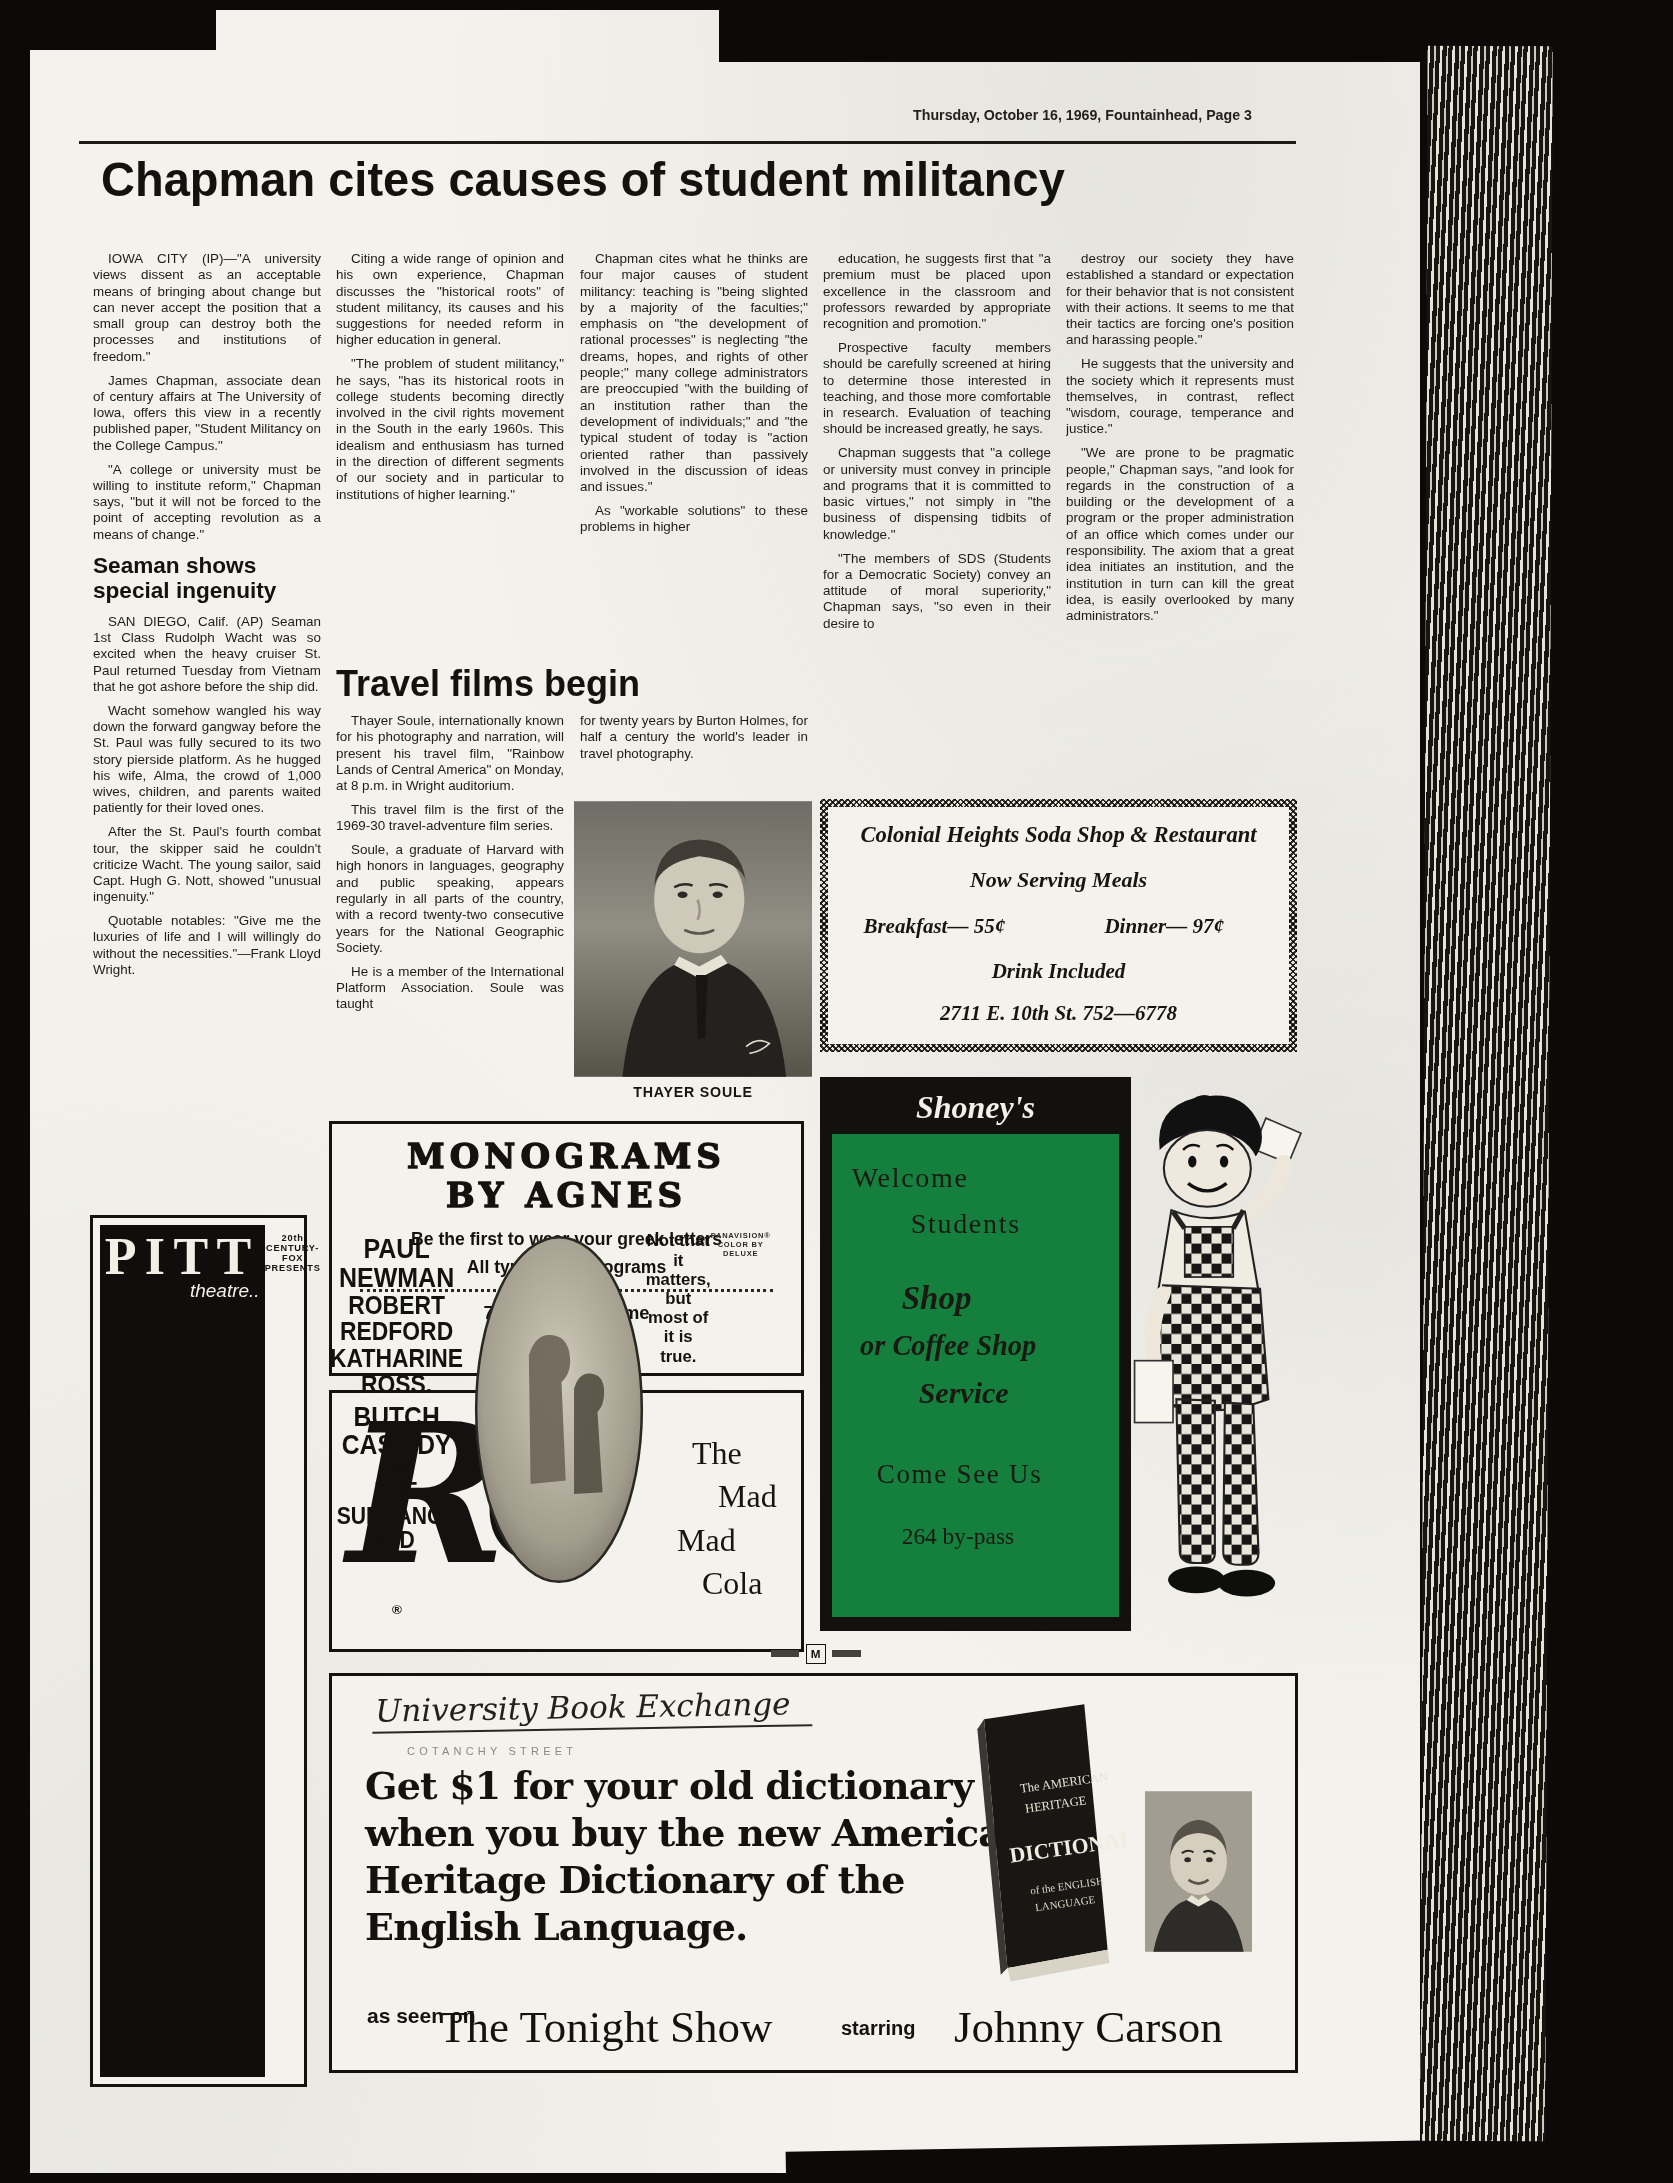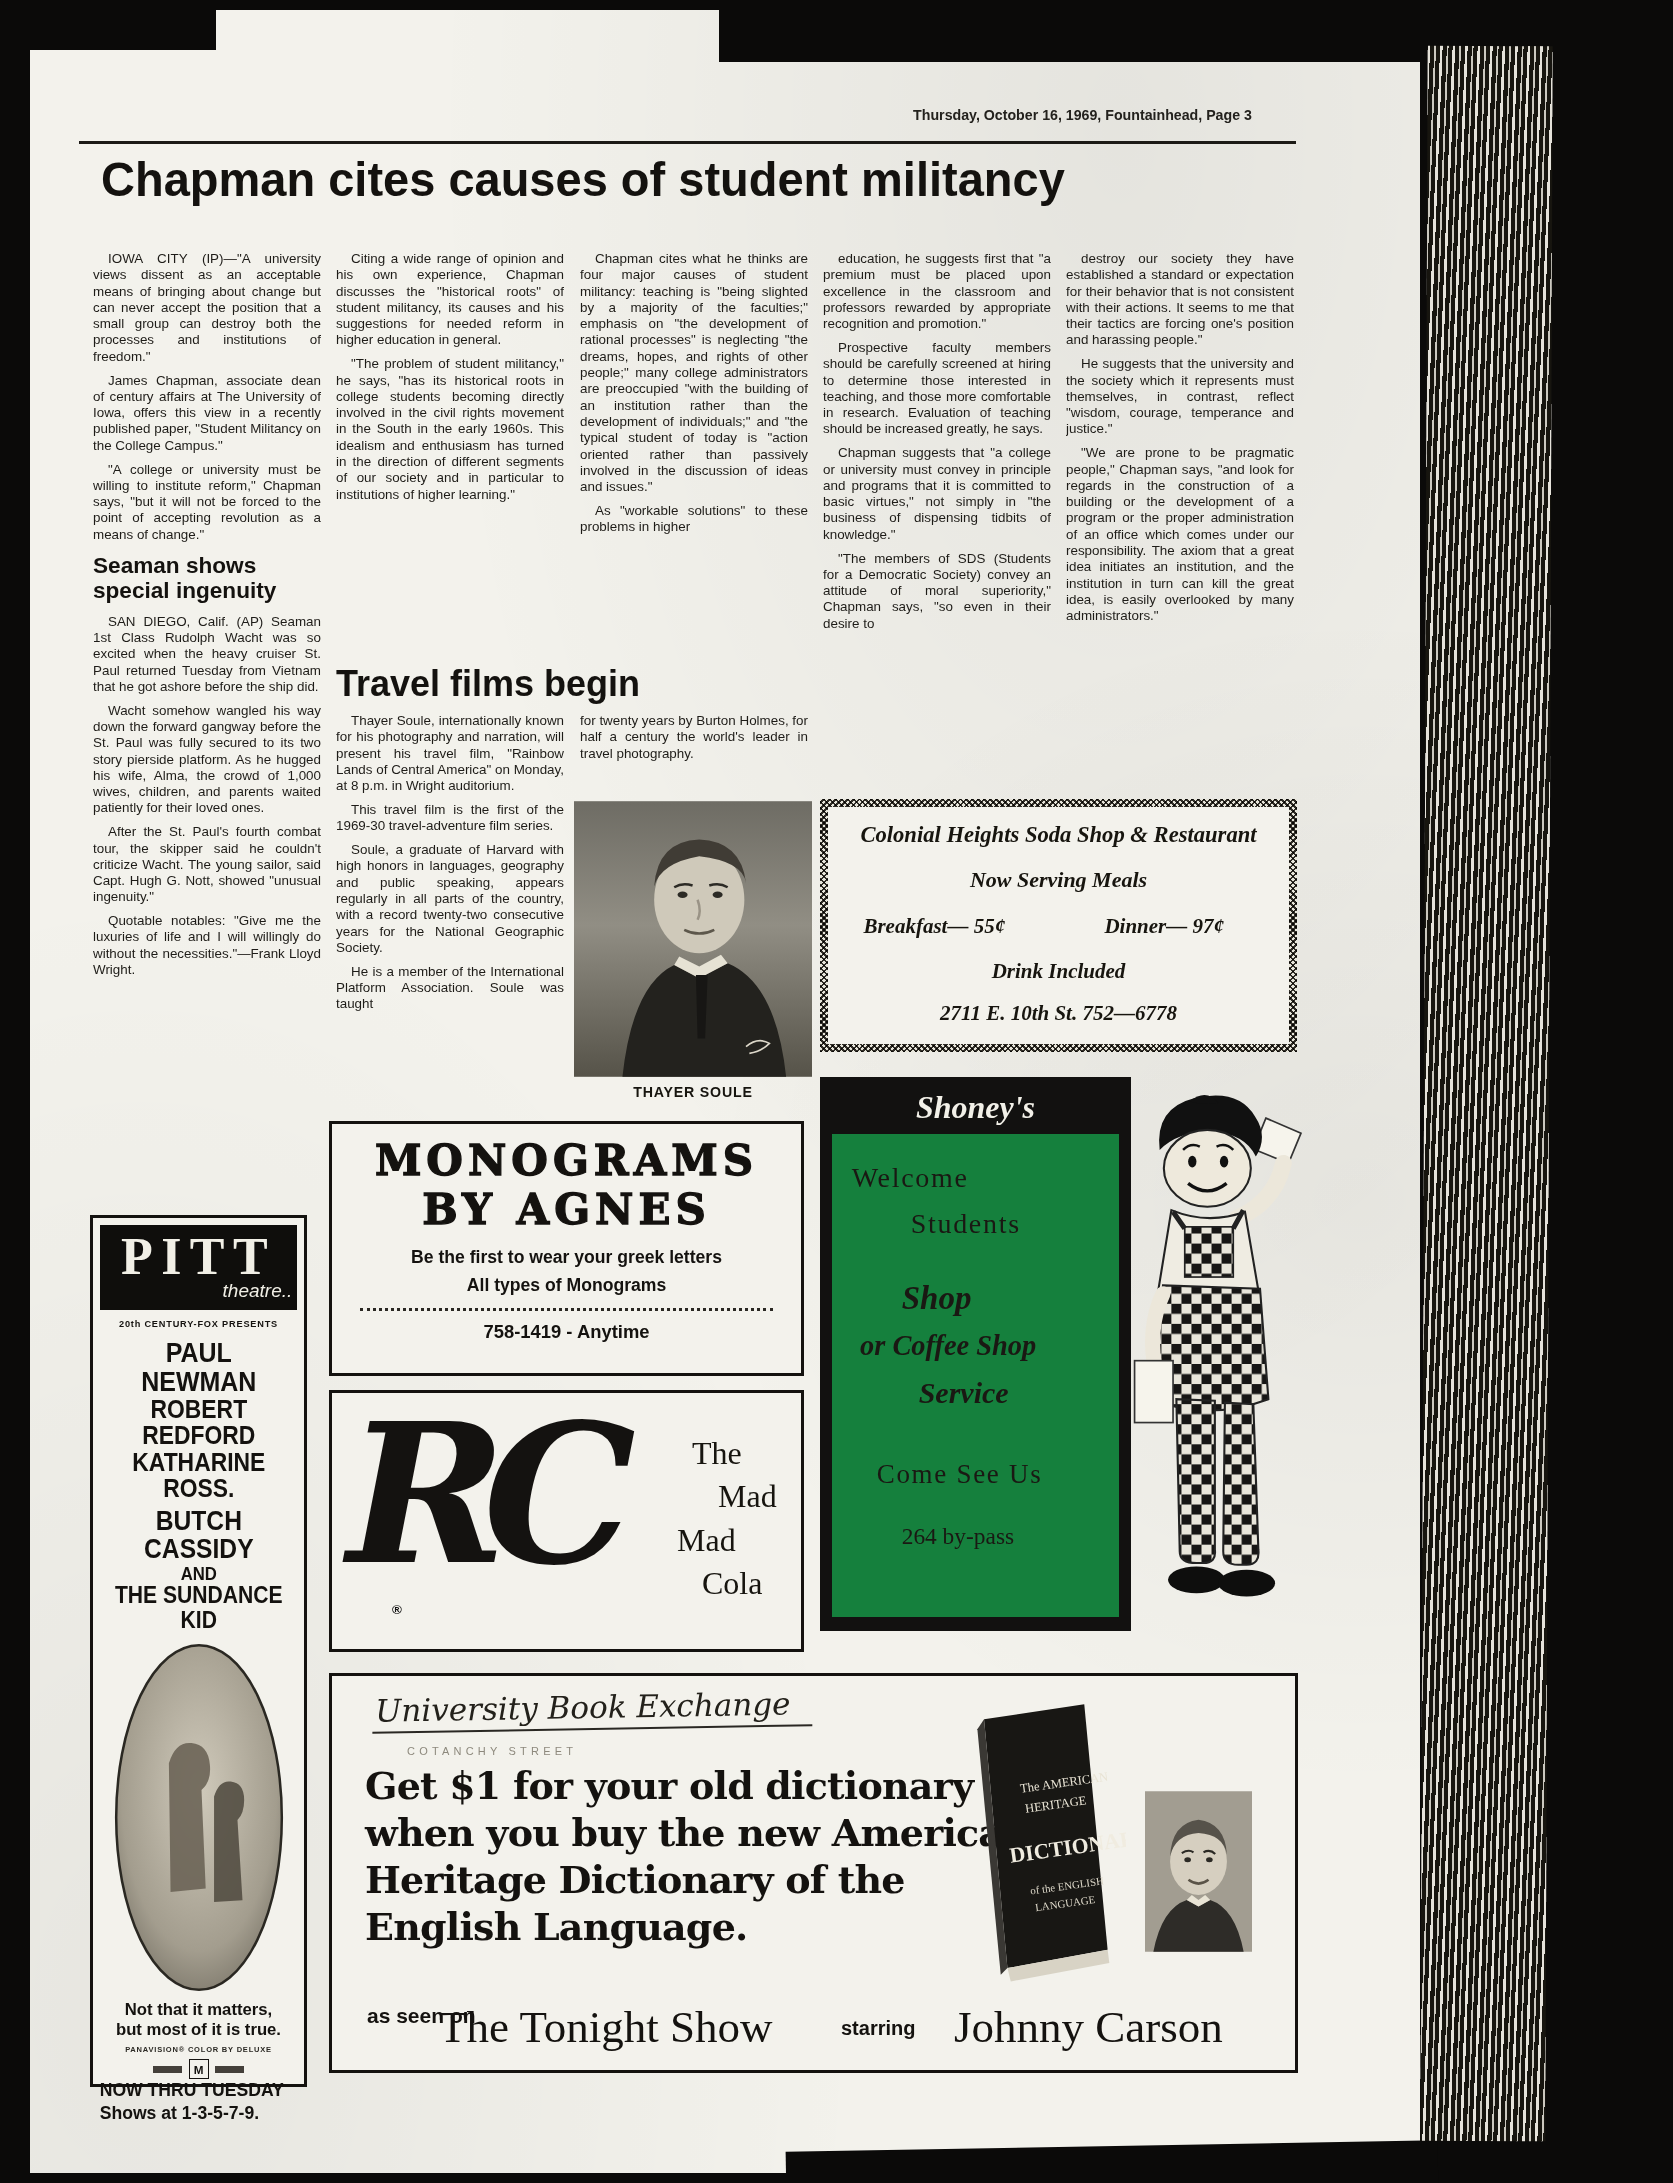--- a/index.html
+++ b/index.html
@@ -62,21 +62,21 @@
   .sh-curb { font-size:33px; margin:40px 0 0 50px; }
   .sh-coffee { font-size:28.4px; margin:13.4px 0 0 8.4px; }
   .sh-service { font-size:30px; margin:13.4px 0 0 67px; }
   .sh-come { font-size:27px; letter-spacing:1.7px; margin:49px 0 0 25px; }
   .sh-pass { font-size:23.4px; margin:33px 0 0 50px; }
   .mascot { position:absolute; left:1081px; top:1083px; width:191px; height:552px; z-index:3; }
 
   
   .ad-mono { position:absolute; left:299px; top:1121px; width:475px; height:255px; border:3.3px solid #14120f;
     background:#f3f2ec; text-align:center; padding-top:13.4px; z-index:2; color:#14120f; }
-  .mono-title { font-family:"DejaVu Serif", serif; font-weight:bold; font-size:42px; letter-spacing:5px;
+  .mono-title { font-family:"DejaVu Serif", serif; font-weight:bold; font-size:34px; letter-spacing:5px;
     -webkit-text-stroke:1.3px #14120f; line-height:1.15; }
   .mono-line { font-size:17.6px; font-weight:bold; margin-top:6.7px; }
   .mono-dots { border-top:3.3px dotted #2a2823; width:88%; margin:11.7px auto 10px; }
   .mono-phone { font-size:18.4px; font-weight:bold; }
 
   
   .ad-rc { position:absolute; left:299px; top:1390px; width:475px; height:262px; border:3.3px solid #14120f;
     background:#f3f2ec; z-index:2; color:#111; }
   .rc-logo { position:absolute; left:15px; top:-13.4px; font-family:"DejaVu Serif", serif; font-style:italic;
     font-weight:bold; font-size:192px; letter-spacing:-23.4px; line-height:1.2; color:#141210; }
@@ -93,21 +93,21 @@
     letter-spacing:-0.8px; }
   .bx-seen { position:absolute; left:35px; top:328px; font-size:21px; font-weight:bold; }
   .bx-show { position:absolute; left:107px; top:325px; font-family:"Liberation Serif", serif; font-size:45px; }
   .bx-star { position:absolute; left:509px; top:341px; font-size:20px; font-weight:bold; }
   .bx-host { position:absolute; left:622px; top:325px; font-family:"Liberation Serif", serif; font-size:45px; }
   .bx-book { position:absolute; left:627px; top:23.4px; width:167px; height:301px; }
   .bx-carson { position:absolute; left:813px; top:115px; width:107px; height:161px; }
 
   
   .ad-pitt { position:absolute; left:60px; top:1215px; width:217px; height:872px; border:3.3px solid #14120f;
-    background:#f3f2ec; z-index:2; padding:6.7px; display:flex; flex-direction:column; color:#14120f; }
+    background:#f3f2ec; z-index:2; padding:6.7px; display:flex; flex-direction:row; color:#14120f; }
   .pitt-box { background:#0f0e0c; padding:6.7px 5px 8.4px; }
   .pitt-name { color:#f1efe6; font-family:"Liberation Serif", serif; font-weight:bold; font-size:52px;
     letter-spacing:8.4px; text-align:center; line-height:1; }
   .pitt-sub { color:#f1efe6; font-style:italic; font-size:19px; text-align:right; margin-top:-3.3px; }
   .pitt-presents { font-size:9.2px; font-weight:bold; letter-spacing:0.8px; text-align:center; margin-top:8.4px; }
   .pitt-stars { text-align:center; margin-top:9px; line-height:1.02; }
   .pitt-stars > div { transform:scaleX(0.88); font-weight:bold; }
   .st1 { font-size:28.4px; } .st2 { font-size:26px; } .st3 { font-size:26px; }
   .tt1 { font-size:28px; margin-top:5px; } .tt2 { font-size:19px; } .tt3 { font-size:24px; }
   .pitt-oval { margin:8.4px auto 0; width:174px; height:353px; }

